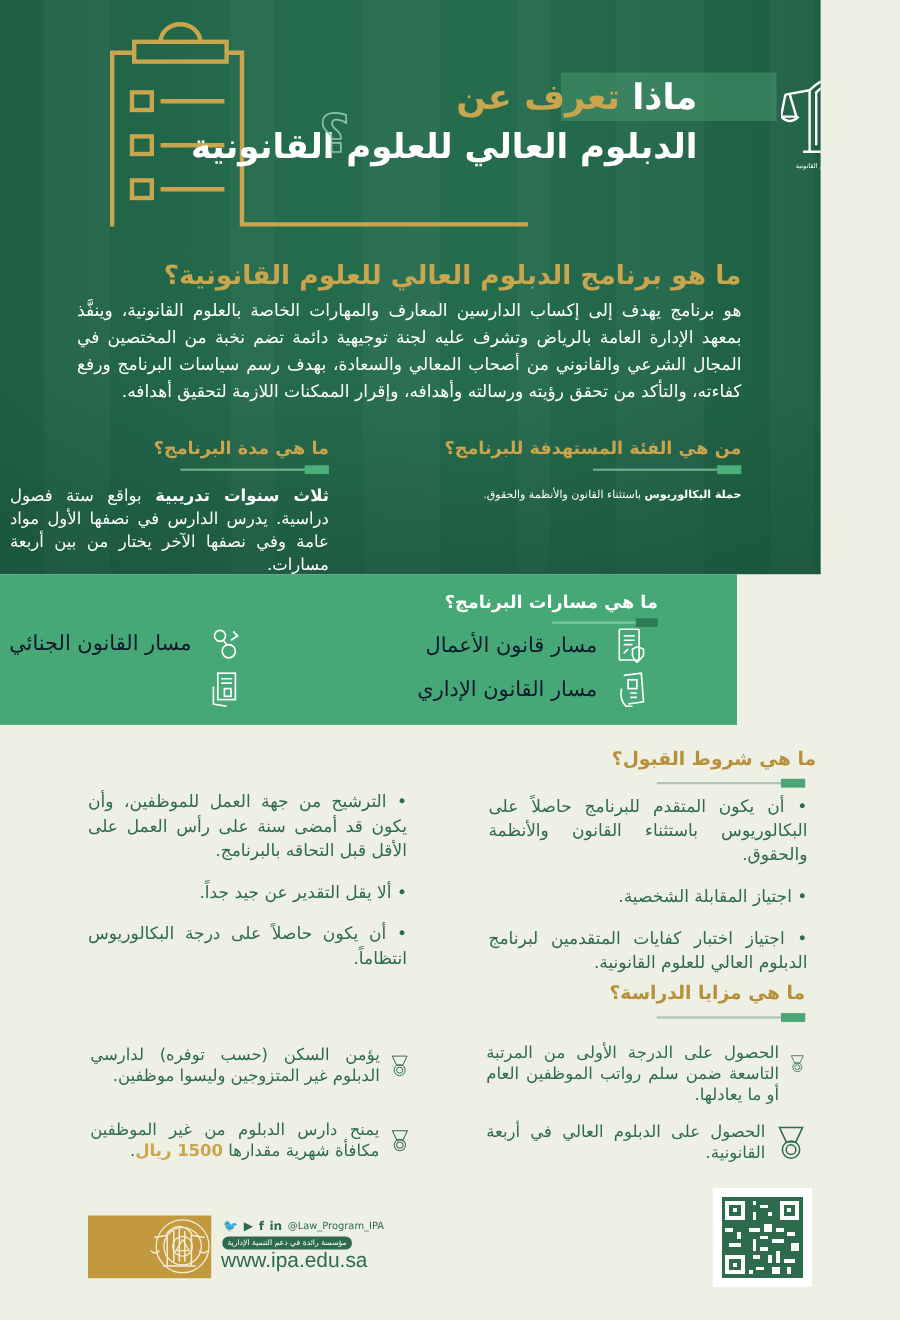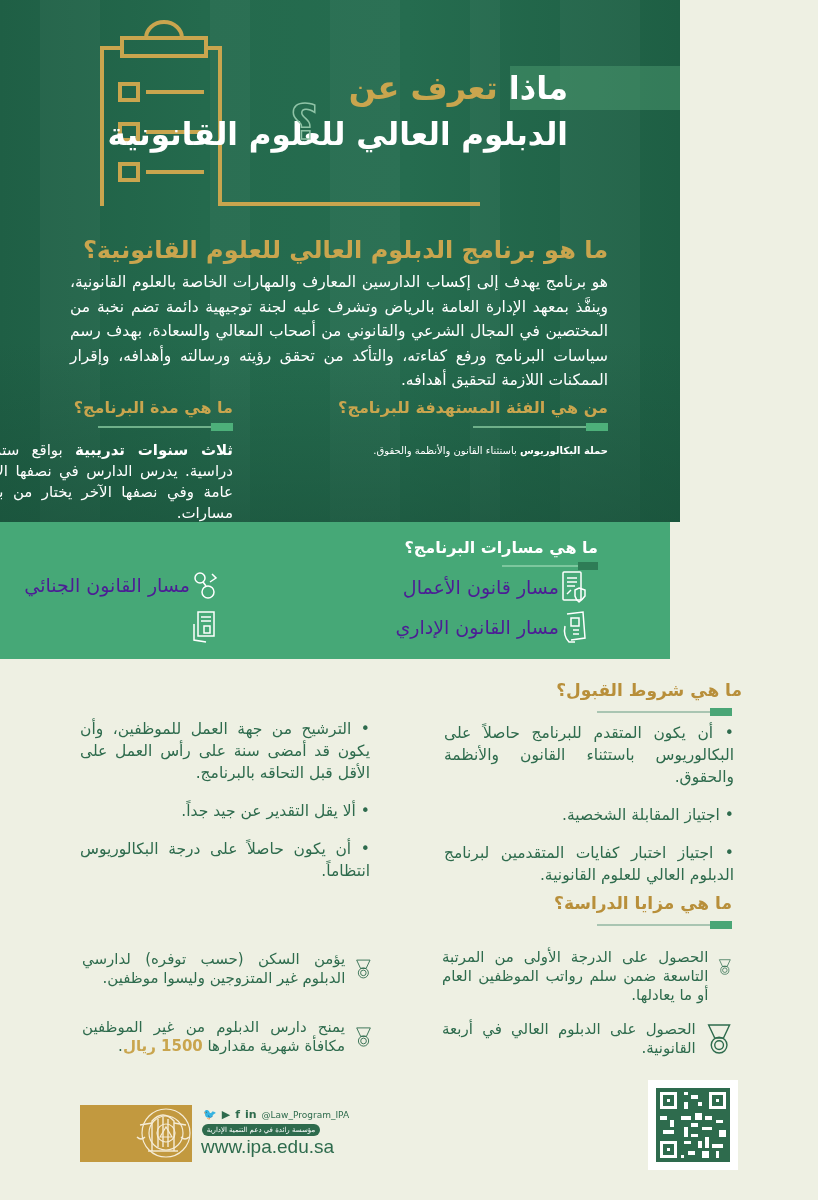--- a/index.html
+++ b/index.html
@@ -1,20 +1,20 @@
 <!DOCTYPE html>
 <html lang="ar" dir="rtl"><head>
 <meta charset="utf-8">
 <style>
   * { box-sizing: border-box; margin: 0; padding: 0; }
   html, body { width: 818px; height: 1200px; overflow: hidden; }
   body { font-family: "DejaVu Sans", sans-serif; background: #eef0e3; position: relative; direction: rtl; }
 
   
-  .hero { position: absolute; left: 0; top: 0; width: 680px; height: 522px; overflow: hidden;
+  .hero { position: absolute; left: 0; top: 0; width: 746px; height: 522px; overflow: hidden;
     background: linear-gradient(90deg, #1f5f45 0%, #246a4d 30%, #256c4f 60%, #1e5f44 100%); padding-left: 39px; }
   .hero .pillar { position: absolute; top: 0; height: 522px; background: rgba(255,255,255,0.035); }
   .hero .shade { position: absolute; left: 0; right: 0; bottom: 0; height: 180px;
     background: linear-gradient(180deg, rgba(25,80,58,0) 0%, rgba(24,78,56,0.55) 100%); }
 
   .clipboard { position: absolute; left: 100px; top: 18px; }
   .brand-logo { position: absolute; left: 710px; top: 60px; width: 100px; height: 95px; }
 
   .title-box { position: absolute; left: 510px; top: 66px; width: 196px; height: 44px;
     background: rgba(80,160,115,0.45); }
@@ -40,21 +40,21 @@
   .sec3-title { position: absolute; right: 447px; top: 398px; font-size: 16px; }
   .sec3-body { position: absolute; right: 447px; width: 290px; top: 440px; font-size: 15px; line-height: 21px; color: #ffffff; text-align: justify; }
   .strong { font-weight: bold; }
 
   
   .tracks { position: absolute; left: 0; top: 522px; width: 670px; height: 137px; background: #46a877; }
   .tracks-title { position: absolute; right: 72px; top: 16px; font-size: 16px; font-weight: bold; color: #ffffff; white-space: nowrap; }
   .tracks .rule { top: 40px; right: 72px; width: 96px; }
   .tracks .rule .line { background: #7dc79e; width: 78px; }
   .tracks .rule .block { background: #2e7c56; }
-  .track { position: absolute; display: flex; align-items: center; gap: 2px; color: #4c1d95; font-size: 19px; white-space: nowrap; }
+  .track { position: absolute; display: flex; align-items: center; gap: 18px; color: #0f172a; font-size: 19px; white-space: nowrap; }
   .track svg { flex: none; }
 
   
   .h-light { position: absolute; font-size: 17px; font-weight: bold; color: #b88f3a; white-space: nowrap; }
   .rule-light .line { background: #a9c5b2; }
   .rule-light .block { background: #4aa676; }
   .bullets { position: absolute; font-size: 15.5px; line-height: 22px; color: #2e6b4d; }
   .bullets .item { margin-bottom: 16px; text-align: justify; }
   .bullets .item::before { content: "•  "; }
 

